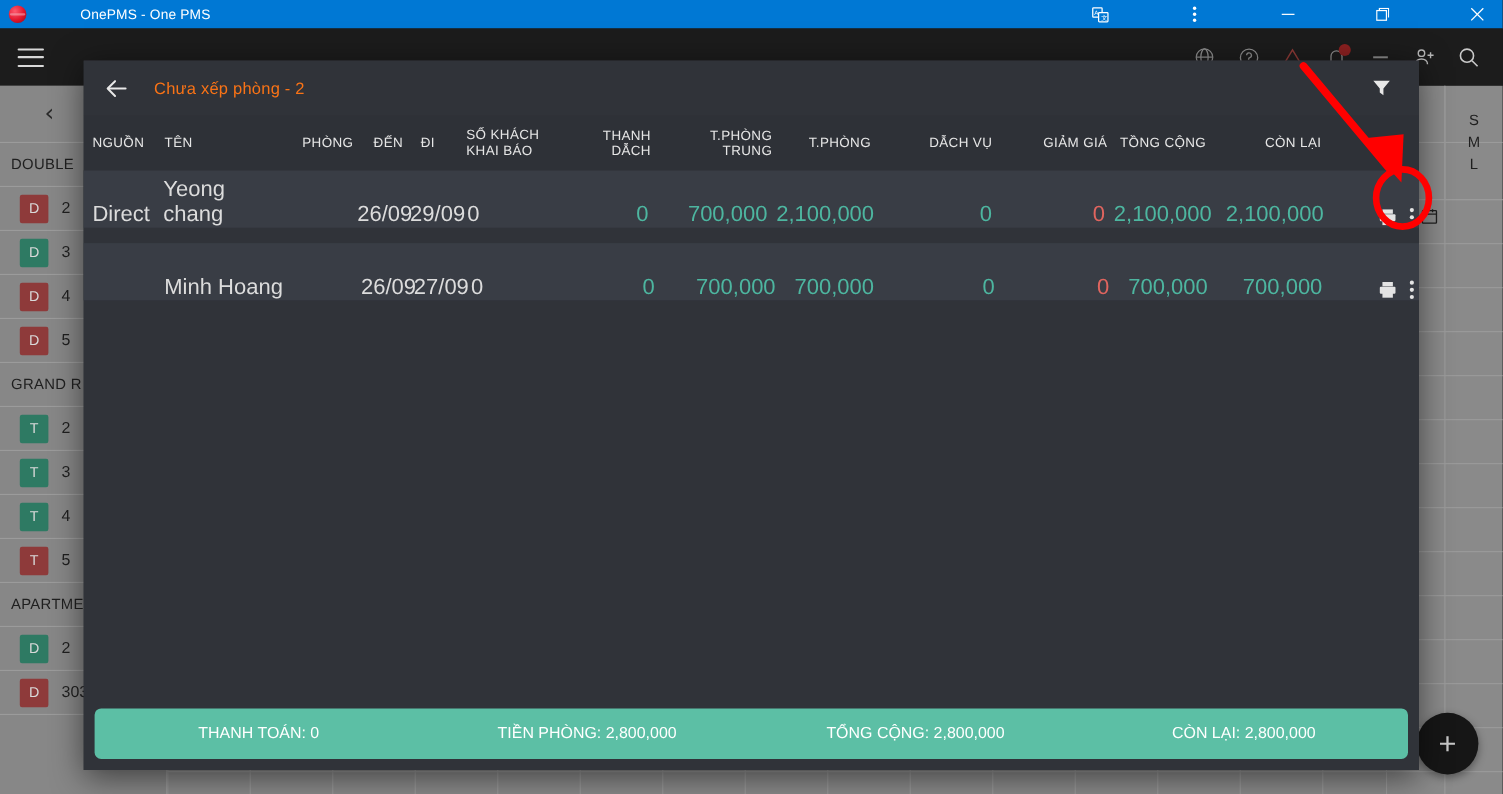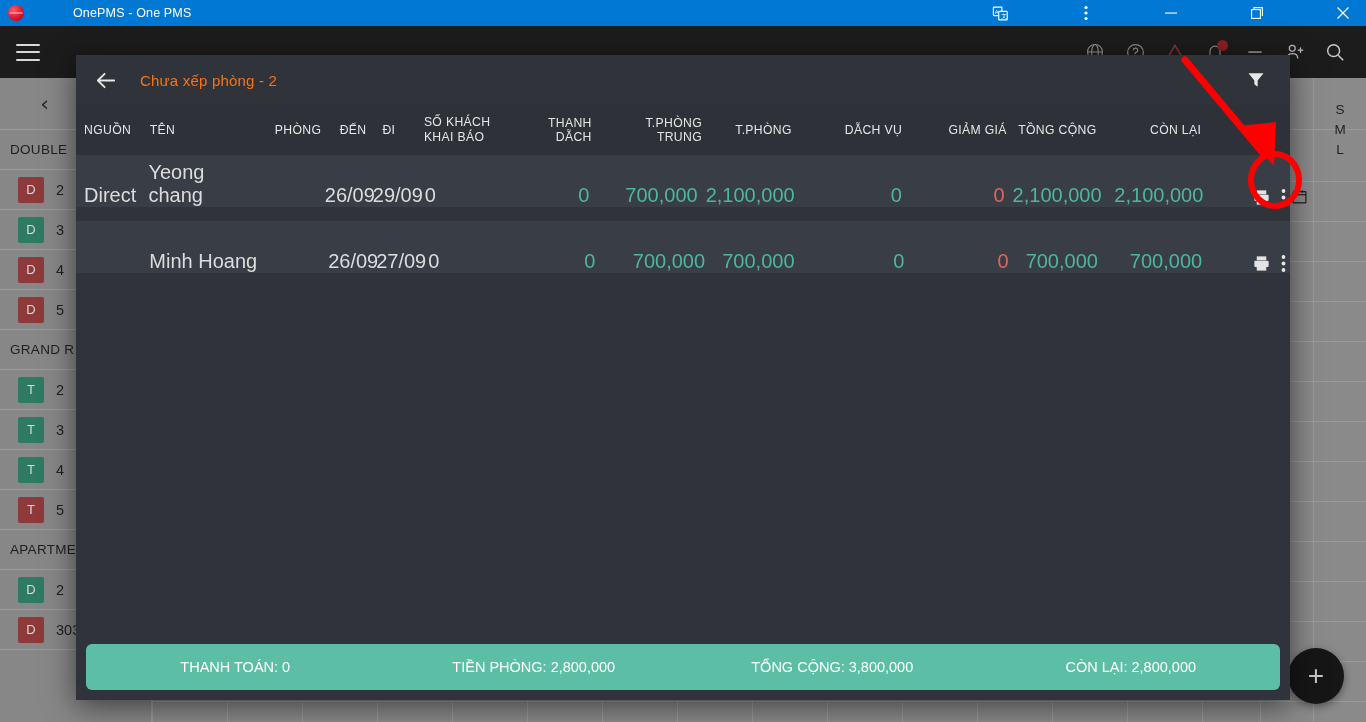--- a/index.html
+++ b/index.html
@@ -514,21 +514,21 @@
           </span>
         </div>
       </div>
 
     </div>
   </div>
 
   <div class="footer-bar">
     <div class="fcell">THANH TOÁN: 0</div>
     <div class="fcell">TIỀN PHÒNG: 2,800,000</div>
-    <div class="fcell">TỔNG CỘNG: 3,800,000</div>
+    <div class="fcell">TỔNG CỘNG: 2,800,000</div>
     <div class="fcell">CÒN LẠI: 2,800,000</div>
   </div>
 </div>
 
 <svg class="anno" viewBox="0 0 1366 722">
   <g>
     <path d="M1185 60 L1262 152" stroke="#ff0000" stroke-width="7" stroke-linecap="round" fill="none"></path>
     <polygon points="1238,126 1274,166 1276,122" fill="#ff0000"></polygon>
   </g>
   <ellipse cx="1275" cy="180" rx="24" ry="26" fill="none" stroke="#ff0000" stroke-width="6"></ellipse>

